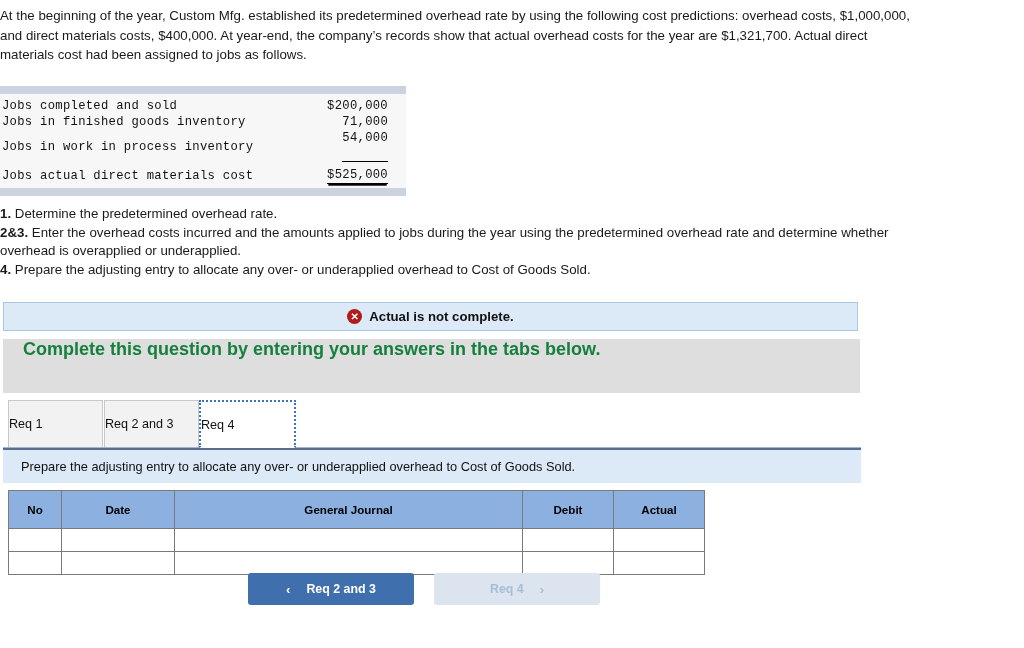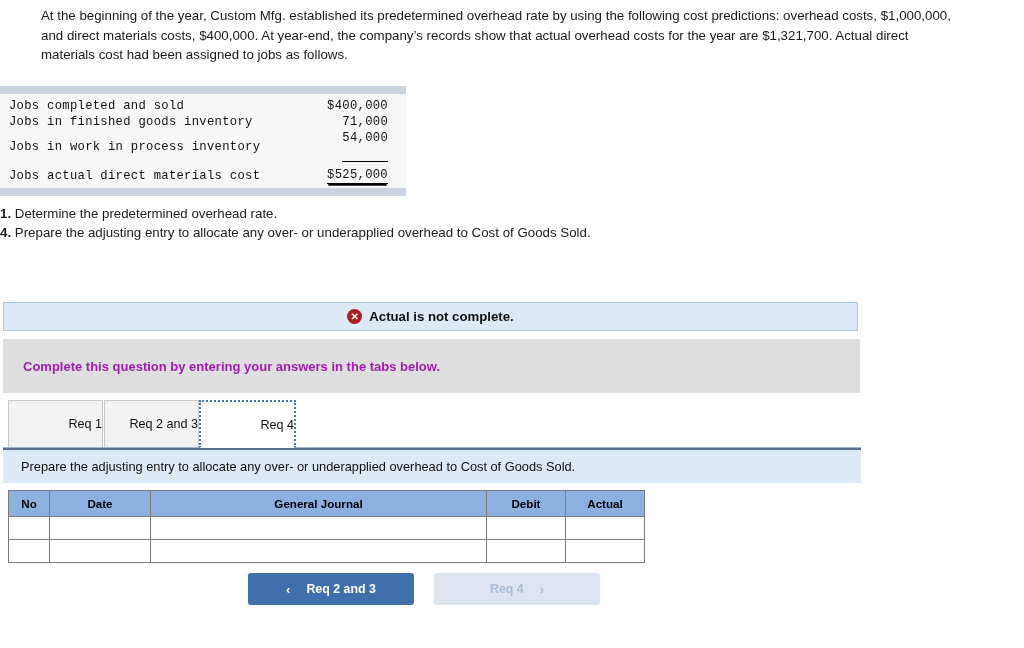--- a/index.html
+++ b/index.html
@@ -23,21 +23,20 @@
 
   
   .problem-text {
     position: absolute;
     left: 0px;
     top: 6px;
     width: 918px;
     font-size: 13.3px;
     line-height: 19.5px;
     color: #1a1a1a;
-    padding-left: 41px;
   }
 
   
   .cost-table-wrap {
     position: absolute;
     left: 0px;
     top: 86px;
     width: 406px;
   }
   .cost-band {
@@ -56,21 +55,21 @@
     width: 100%;
     font-family: "Liberation Mono", "DejaVu Sans Mono", monospace;
     font-size: 12.2px;
     color: #111111;
   }
   table.cost td {
     padding: 1px 0;
     white-space: pre;
   }
   table.cost td.label {
-    padding-left: 9px;
+    padding-left: 2px;
     letter-spacing: 0.3px;
   }
   table.cost td.amt {
     text-align: right;
     padding-right: 18px;
     letter-spacing: 0.3px;
   }
   .rule-single {
     border-bottom: 1.3px solid #000;
     display: inline-block;
@@ -131,46 +130,46 @@
 
   
   .grey-strip {
     position: absolute;
     left: 3px;
     top: 339px;
     width: 857px;
     height: 54px;
     background: #dedede;
     display: flex;
-    align-items: center;
+    align-items: flex-start;
     padding-left: 20px;
     box-sizing: border-box;
-    font-size: 13px;
-    font-weight: bold;
-    color: #a21caf;
+    font-size: 18px;
+    font-weight: bold;
+    color: #15803d;
   }
 
   
   .tabstrip {
     position: absolute;
     left: 3px;
     top: 400px;
     width: 858px;
     height: 48px;
     border-bottom: 1px solid #9fb8d2;
     box-sizing: border-box;
   }
   .tab {
     position: absolute;
     top: 0px;
     height: 47px;
     box-sizing: border-box;
     display: flex;
     align-items: center;
-    justify-content: flex-end;
+    justify-content: flex-start;
     font-size: 12.6px;
     color: #111;
     background: #f2f2f2;
     border: 1px solid #c8c8c8;
     border-bottom: none;
   }
   .tab.active {
     background: #ffffff;
     border: 2px dotted #3b72b8;
     border-bottom: 1px solid #ffffff;
@@ -205,21 +204,21 @@
     border-collapse: collapse;
     table-layout: fixed;
   }
   .journal th {
     background: #8cb0e0;
     border: 1px solid #7a7a7a;
     font-size: 11.6px;
     font-weight: bold;
     color: #000;
     height: 25px;
-    padding: 0;
+    padding: 6px;
     text-align: center;
   }
   .journal td {
     border: 1px solid #7a7a7a;
     background: #ffffff;
     height: 22px;
     padding: 0;
   }
   .c-no     { width: 40px; }
   .c-date   { width: 100px; }
@@ -270,21 +269,21 @@
 
   <div class="problem-text">At the beginning of the year, Custom Mfg. established its predetermined overhead rate by using the following cost predictions: overhead costs, $1,000,000, and direct materials costs, $400,000. At year-end, the company’s records show that actual overhead costs for the year are $1,321,700. Actual direct materials cost had been assigned to jobs as follows.</div>
 
   <div class="cost-table-wrap">
     <div class="cost-band"></div>
     <div class="cost-body">
       <table class="cost">
         <tbody>
           <tr>
             <td class="label">Jobs completed and sold</td>
-            <td class="amt"><span>$400,000</span></td>
+            <td class="amt"><span>$200,000</span></td>
           </tr>
           <tr>
             <td class="label">Jobs in finished goods inventory</td>
             <td class="amt"><span>71,000</span></td>
           </tr>
           <tr>
             <td class="label">Jobs in work in process inventory</td>
             <td class="amt"><span class="rule-single">54,000</span></td>
           </tr>
           <tr class="total">
@@ -292,20 +291,21 @@
             <td class="amt"><span class="rule-double">$525,000</span></td>
           </tr>
         </tbody>
       </table>
     </div>
     <div class="cost-band bottom"></div>
   </div>
 
   <div class="reqs">
     <div><b>1.</b><span> Determine the predetermined overhead rate.</span></div>
+    <div><b>2&amp;3.</b><span> Enter the overhead costs incurred and the amounts applied to jobs during the year using the predetermined overhead rate and determine whether overhead is overapplied or underapplied.</span></div>
     <div><b>4.</b><span> Prepare the adjusting entry to allocate any over- or underapplied overhead to Cost of Goods Sold.</span></div>
   </div>
 
   <div class="answer-banner">
     <span class="err-icon">✕</span>
     <span>Actual is not complete.</span>
   </div>
 
   <div class="grey-strip">
     <span>Complete this question by entering your answers in the tabs below.</span>

